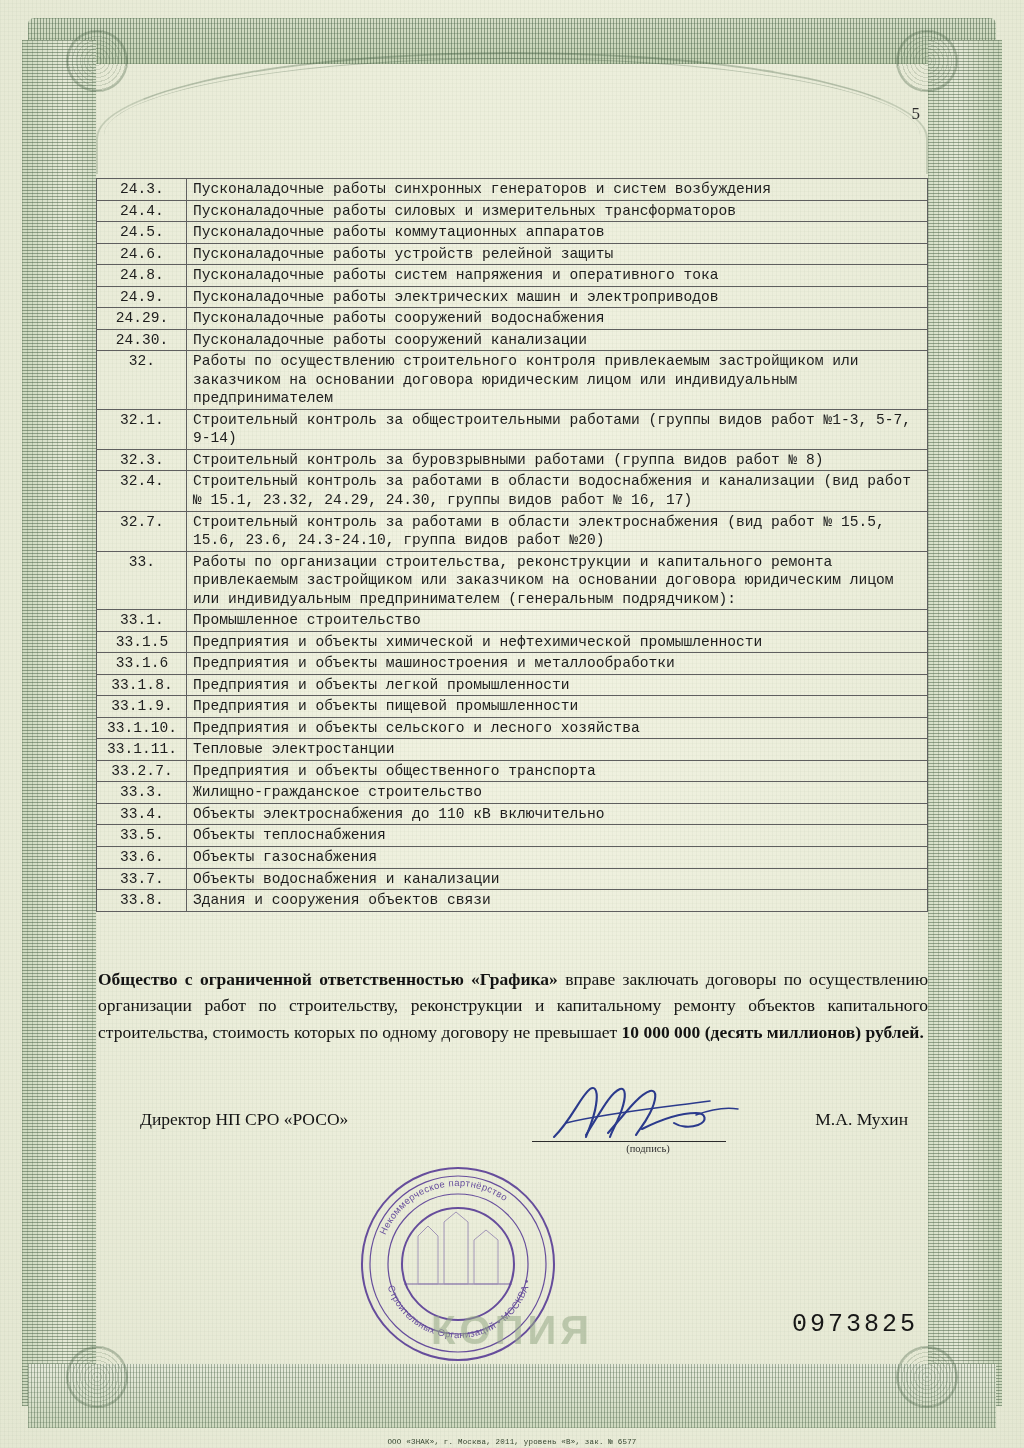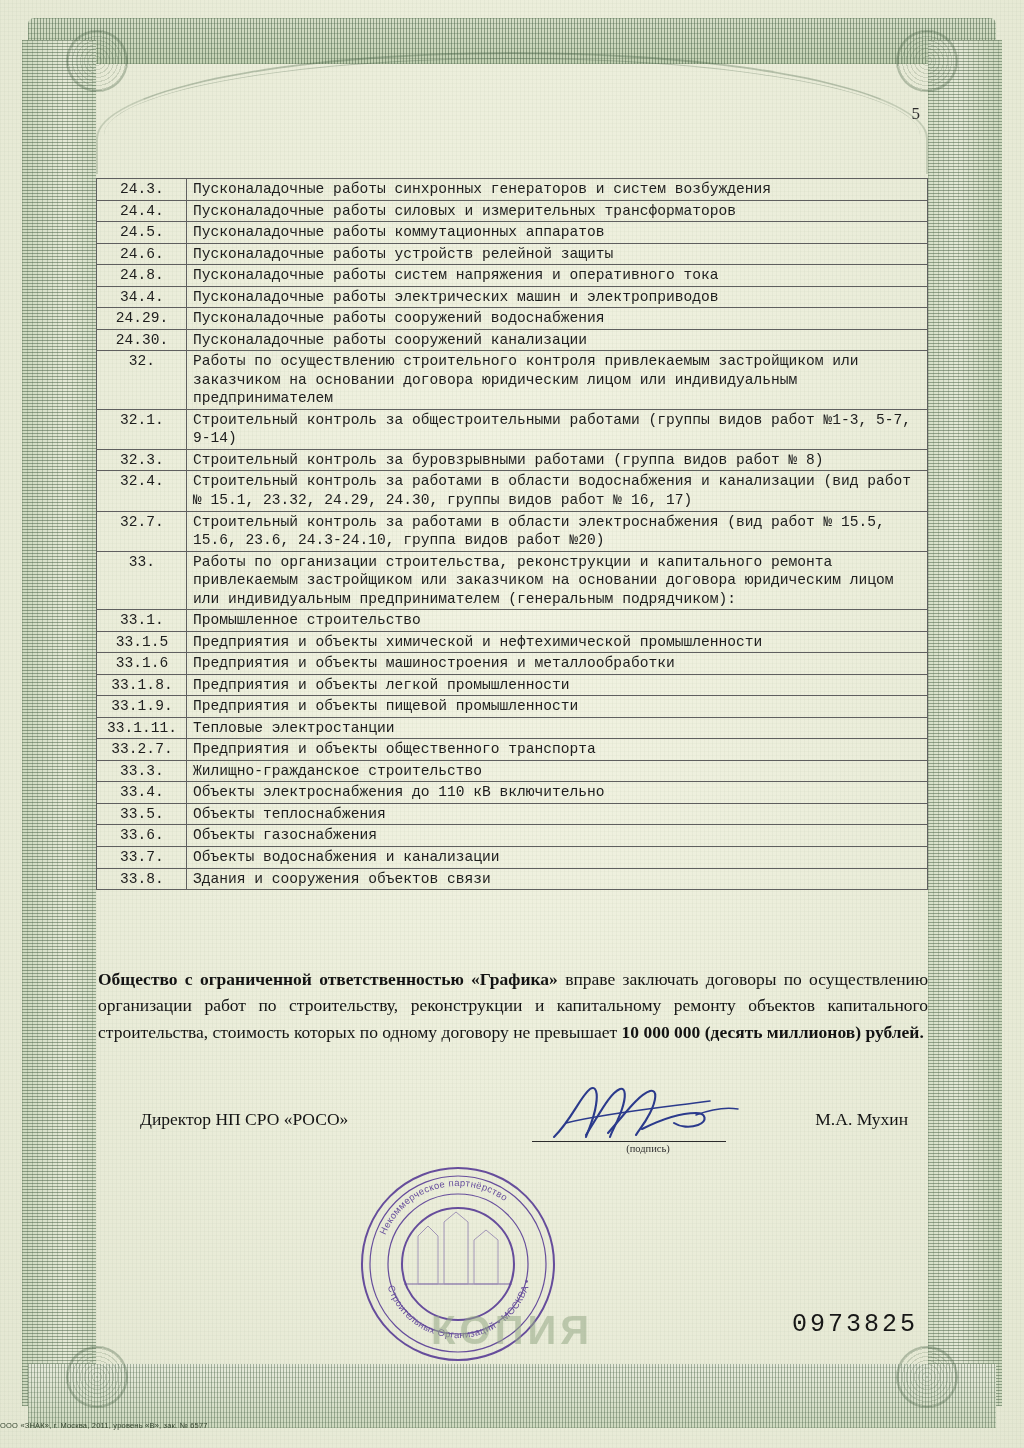--- a/index.html
+++ b/index.html
@@ -158,22 +158,23 @@
     font-size:25px;letter-spacing:3px;color:#171717;margin-top:28px;
   }
   .kopiya{
     position:absolute;left:50%;transform:translateX(-50%);
     top:1222px;
     font-family:"Liberation Sans", sans-serif;
     font-size:40px;font-weight:bold;letter-spacing:4px;
     color:rgba(150,170,135,.55);
   }
   .footprint{
-    position:absolute;left:0;right:0;bottom:18px;
-    font-family:Liberation Sans, sans-serif;
+    position:absolute;left:0;right:0;bottom:2px;
+    text-align:center;
+    font-family:Liberation Mono, monospace;
     font-size:7.5px;color:#35452f;letter-spacing:.2px;
   }
 </style>
 </head>
 <body>
 
 <div class="sheet">
   <div class="guilloche"></div>
   <div class="border-band band-top"></div>
   <div class="border-band band-left"></div>
@@ -207,21 +208,21 @@
           </tr>
           <tr>
             <td class="code">24.6.</td>
             <td>Пусконаладочные работы устройств релейной защиты</td>
           </tr>
           <tr>
             <td class="code">24.8.</td>
             <td>Пусконаладочные работы  систем напряжения и оперативного тока</td>
           </tr>
           <tr>
-            <td class="code">34.4.</td>
+            <td class="code">24.9.</td>
             <td>Пусконаладочные работы электрических машин и электроприводов</td>
           </tr>
           <tr>
             <td class="code">24.29.</td>
             <td>Пусконаладочные работы сооружений водоснабжения</td>
           </tr>
           <tr>
             <td class="code">24.30.</td>
             <td>Пусконаладочные работы сооружений канализации</td>
           </tr>
@@ -261,20 +262,24 @@
             <td class="code">33.1.6</td>
             <td>Предприятия и объекты машиностроения и металлообработки</td>
           </tr>
           <tr>
             <td class="code">33.1.8.</td>
             <td>Предприятия и объекты легкой промышленности</td>
           </tr>
           <tr>
             <td class="code">33.1.9.</td>
             <td>Предприятия и объекты пищевой промышленности</td>
+          </tr>
+          <tr>
+            <td class="code">33.1.10.</td>
+            <td>Предприятия и объекты сельского и лесного хозяйства</td>
           </tr>
           <tr>
             <td class="code">33.1.11.</td>
             <td>Тепловые электростанции</td>
           </tr>
           <tr>
             <td class="code">33.2.7.</td>
             <td>Предприятия и объекты общественного транспорта</td>
           </tr>
           <tr>

